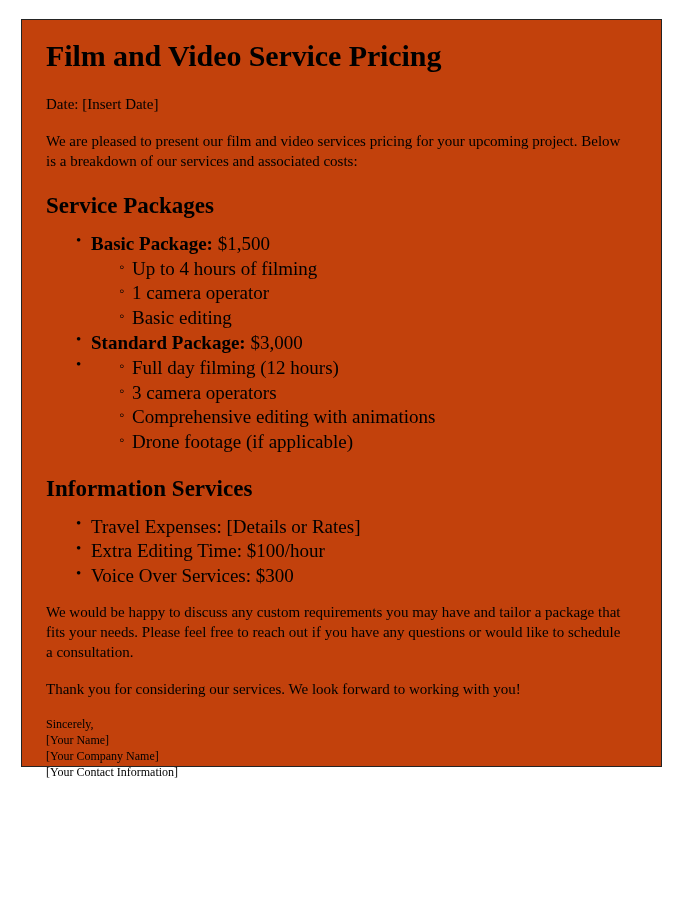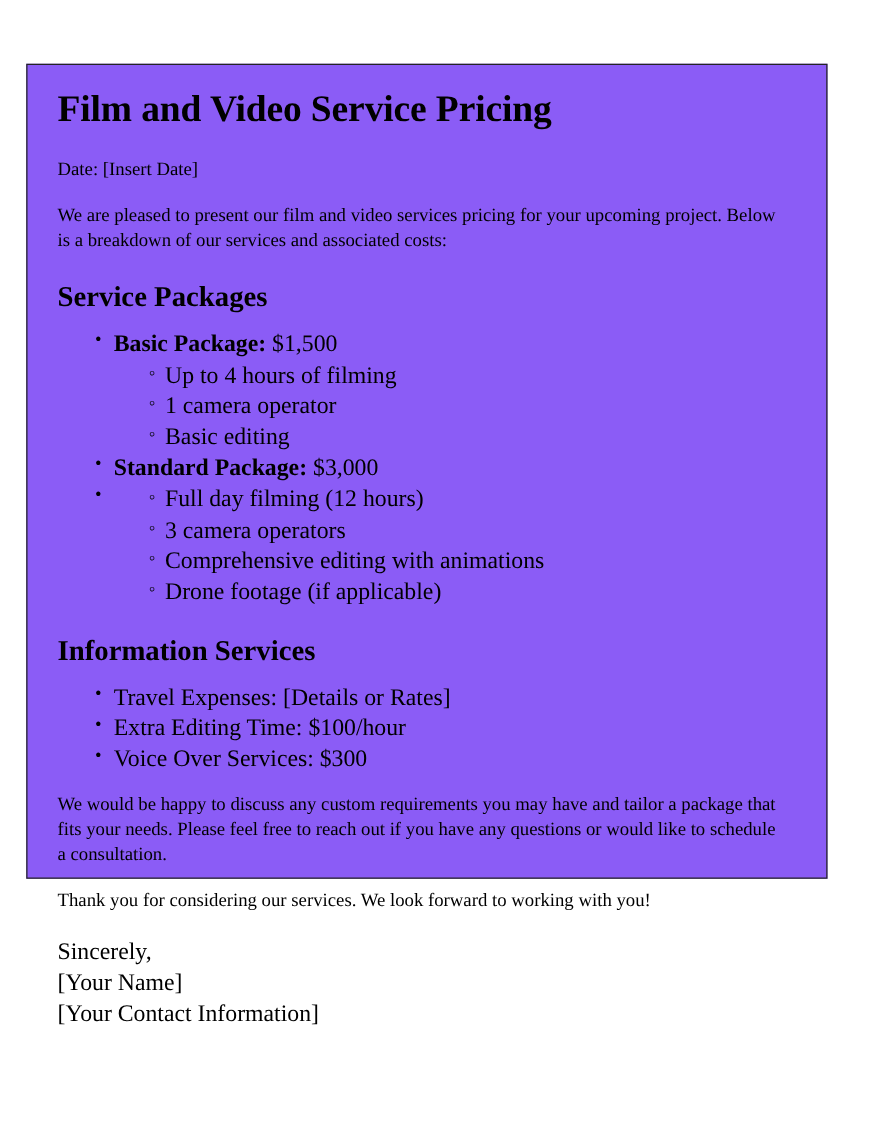--- a/index.html
+++ b/index.html
@@ -13,25 +13,24 @@
     overflow: hidden;
     font-family: "Liberation Serif", "DejaVu Serif", serif;
     color: #000000;
   }
 
   #page {
     position: absolute;
     left: 21px;
     top: 19px;
     width: 641px;
-    height: 652px;
+    height: 748px;
     border: 1.5px solid #242424;
     box-sizing: border-box;
-    background: #8b5cf6;
-    margin-top: 32px;
+    background: #c2410c;
   }
 
   #doc {
     position: absolute;
     left: 24px;
     top: 18px;
     width: 582px;
   }
 
   .doc-title {
@@ -50,21 +49,21 @@
   }
 
   p.para {
     font-size: 15px;
     line-height: 1.33;
     margin: 0 0 17px 0;
     text-align: left;
   }
 
   .sig-block {
-    font-size: 19px;
+    font-size: 12px;
     line-height: 1.33;
     margin: 0;
   }
   .sig-line { display: block; }
 
   ul.lvl1 {
     list-style: none;
     margin: 0 0 0 0;
     padding: 0 0 0 30px;
     font-size: 19px;
@@ -175,17 +174,18 @@
 
     <div class="spacer-after-list"></div>
 
     <p class="para">We would be happy to discuss any custom requirements you may have and tailor a package that fits your needs. Please feel free to reach out if you have any questions or would like to schedule a consultation.</p>
 
     <p class="para">Thank you for considering our services. We look forward to working with you!</p>
 
     <div class="sig-block">
       <span class="sig-line">Sincerely,</span>
       <span class="sig-line">[Your Name]</span>
+      <span class="sig-line">[Your Company Name]</span>
       <span class="sig-line">[Your Contact Information]</span>
     </div>
 
   </div>
 </div>
 
 </body></html>

